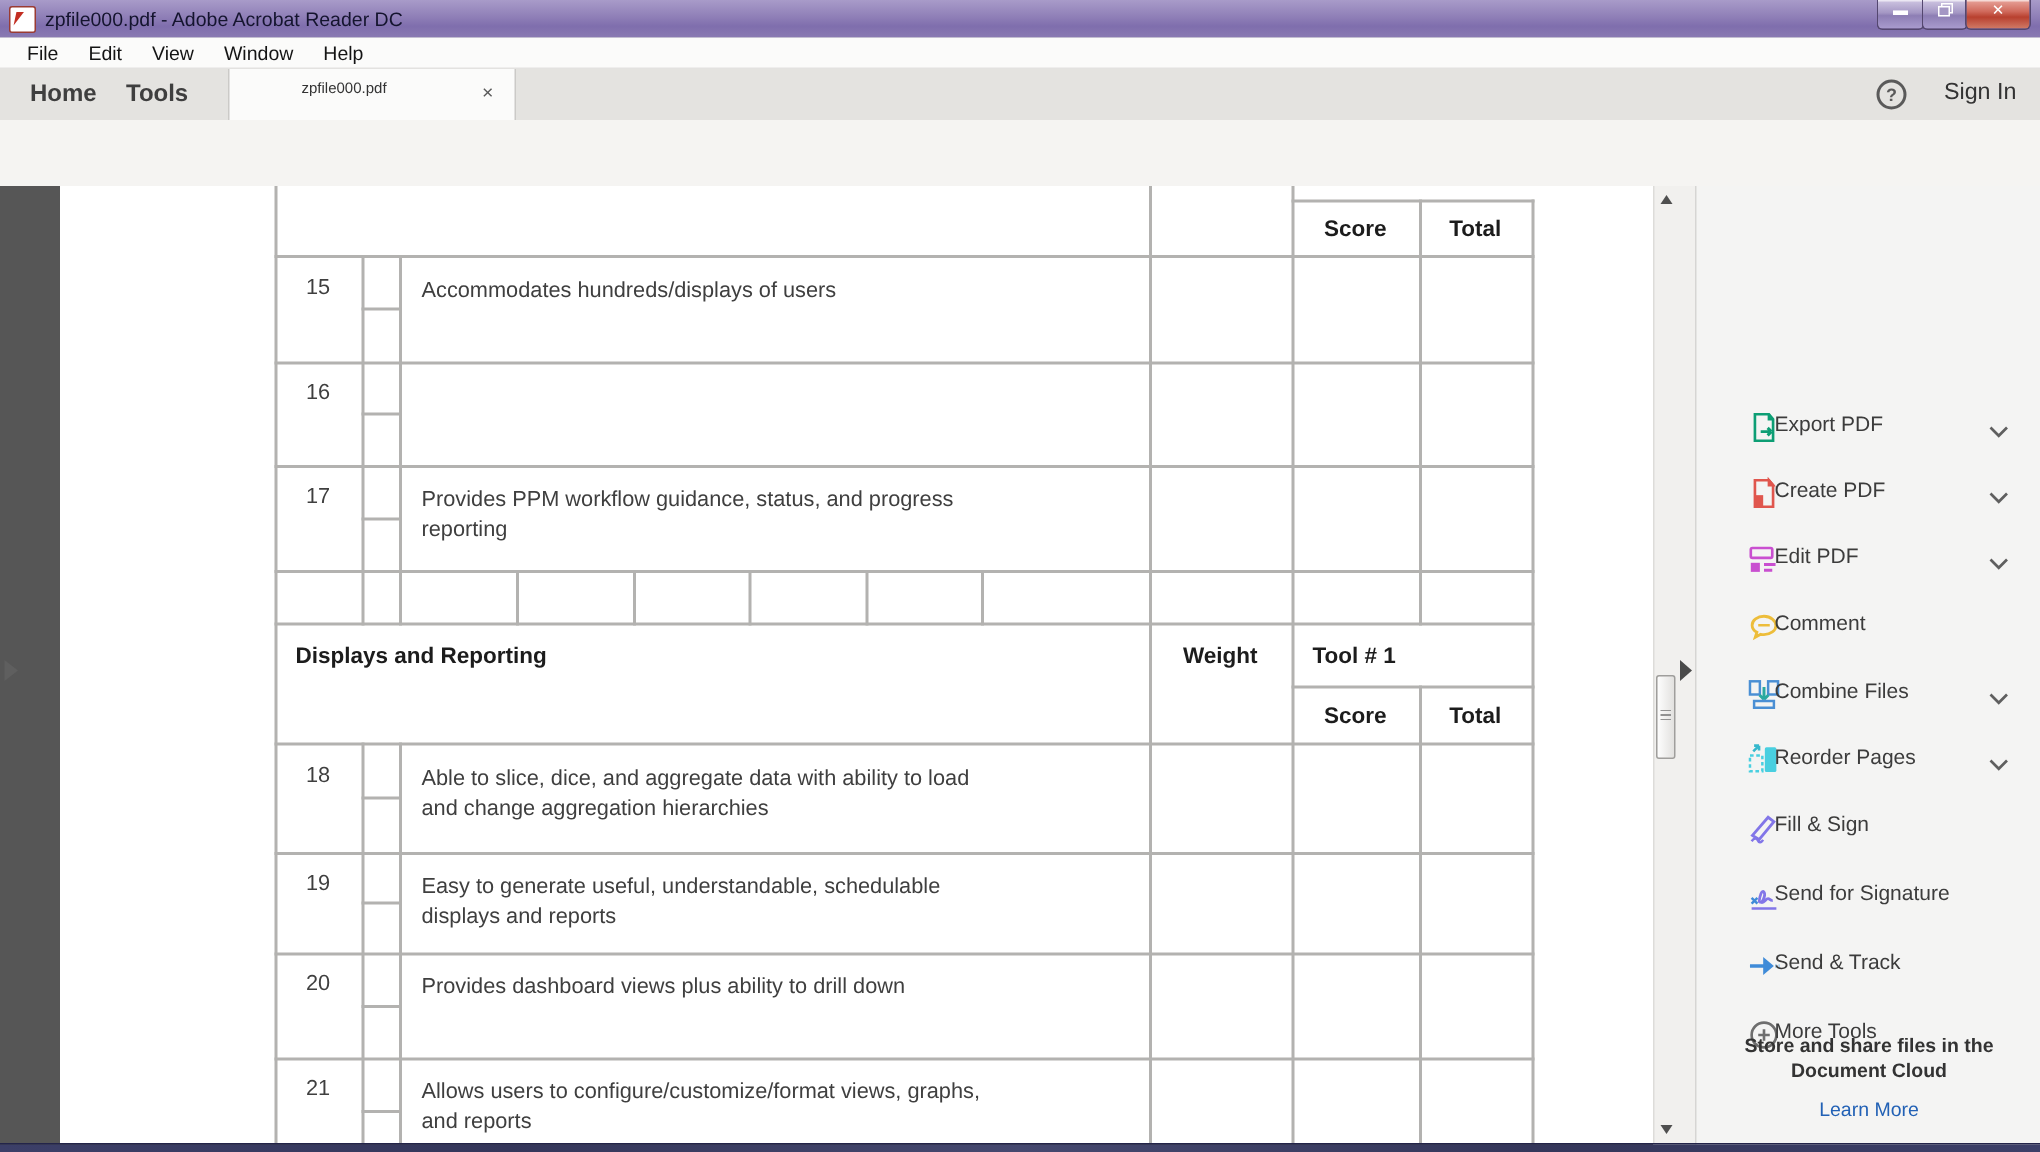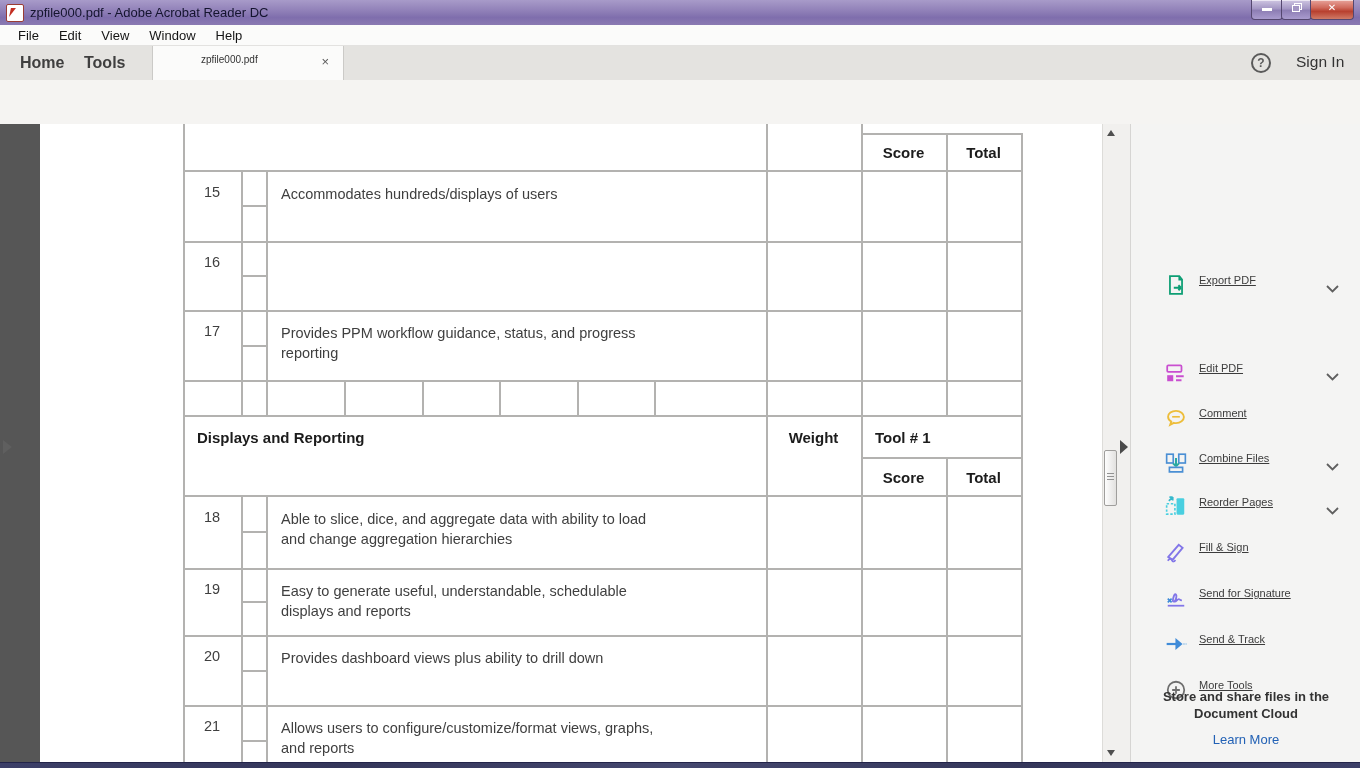--- a/index.html
+++ b/index.html
@@ -70,21 +70,21 @@
   #sb-thumb{position:absolute;left:1px;top:326px;width:13px;height:56px;background:linear-gradient(90deg,#fdfdfd,#e2e1df);border:1px solid #9f9e9c;border-radius:2px;box-sizing:border-box;}
   #sb-thumb .grip{position:absolute;left:2px;right:2px;top:22px;height:9px;
      background:repeating-linear-gradient(180deg,#929292 0 1px,transparent 1px 3px);}
   #panel-strip{position:absolute;left:1118px;top:124px;width:12px;height:638px;background:#f1f0ee;}
   #panel-expand{position:absolute;left:2px;top:316px;width:0;height:0;border-top:7px solid transparent;border-bottom:7px solid transparent;border-left:8px solid #4a4a4a;}
 
   
   #toolspanel{position:absolute;left:1130px;top:124px;width:230px;height:644px;background:#f4f4f3;border-left:1px solid #d6d5d3;box-sizing:border-box;}
   .sb-item{position:absolute;left:0;width:230px;height:44px;}
   .sb-ic{position:absolute;left:34px;top:11px;width:22px;height:22px;}
-  .sb-label{position:absolute;left:68px;top:11px;font-size:11px;color:#3c3c3c;text-decoration:underline;}
+  .sb-label{position:absolute;left:52px;top:11px;font-size:14px;color:#3c3c3c;}
   .sb-chev{position:absolute;right:22px;top:16px;color:#5f5f5f;}
   #promo{position:absolute;left:10px;top:564px;width:210px;text-align:center;font-size:13px;font-weight:bold;color:#333;line-height:17px;}
   #learn-more{position:absolute;left:10px;top:608px;width:210px;text-align:center;font-size:13px;color:#2261b5;}
 
   
   #taskbar{position:absolute;left:0;top:762px;width:1360px;height:6px;
     background:linear-gradient(90deg,#3c3f68 0%,#34365a 25%,#45486f 50%,#34365a 75%,#3c3f68 100%);
     border-top:1px solid #23244a;box-sizing:border-box;z-index:50;}
 </style>
 </head>
@@ -334,20 +334,32 @@
             <path d="M13 2H4.5v16H15.5V5z"></path>
             <path d="M13 2v3h2.5"></path>
             <path d="M8 12.5h6.5m0 0-2.3-2.3m2.3 2.3-2.3 2.3" stroke-width="1.8"></path>
           </svg></span>
       <span class="sb-label">Export PDF</span>
       <span class="sb-chev"><svg width="13" height="8" viewBox="0 0 13 8" fill="none" stroke="currentColor" stroke-width="1.8">
             <path d="M1 1l5.5 5.5L12 1"></path>
           </svg></span>
     </div>
 
+    <div class="sb-item" style="top:183px;">
+      <span class="sb-ic" style="color:#e0564d;">
+        <svg width="22" height="22" viewBox="0 0 20 20" fill="none" stroke="currentColor" stroke-width="1.6">
+            <path d="M13 2H4.5v16H15.5V5z"></path>
+            <path d="M13 2v3h2.5z" fill="currentColor"></path>
+            <rect x="4.5" y="11" width="5" height="7" fill="currentColor" stroke="none"></rect>
+          </svg></span>
+      <span class="sb-label">Create PDF</span>
+      <span class="sb-chev"><svg width="13" height="8" viewBox="0 0 13 8" fill="none" stroke="currentColor" stroke-width="1.8">
+            <path d="M1 1l5.5 5.5L12 1"></path>
+          </svg></span>
+    </div>
 
     <div class="sb-item" style="top:227px;">
       <span class="sb-ic" style="color:#c94fd0;">
         <svg width="22" height="22" viewBox="0 0 20 20" fill="none" stroke="currentColor" stroke-width="1.6">
             <rect x="2" y="3" width="13" height="6" rx="1"></rect>
             <rect x="2" y="12" width="5.5" height="5.5" fill="currentColor" stroke="none"></rect>
             <path d="M10 13h7M10 16.5h5" stroke-width="1.8"></path>
           </svg></span>
       <span class="sb-label">Edit PDF</span>
       <span class="sb-chev"><svg width="13" height="8" viewBox="0 0 13 8" fill="none" stroke="currentColor" stroke-width="1.8">

